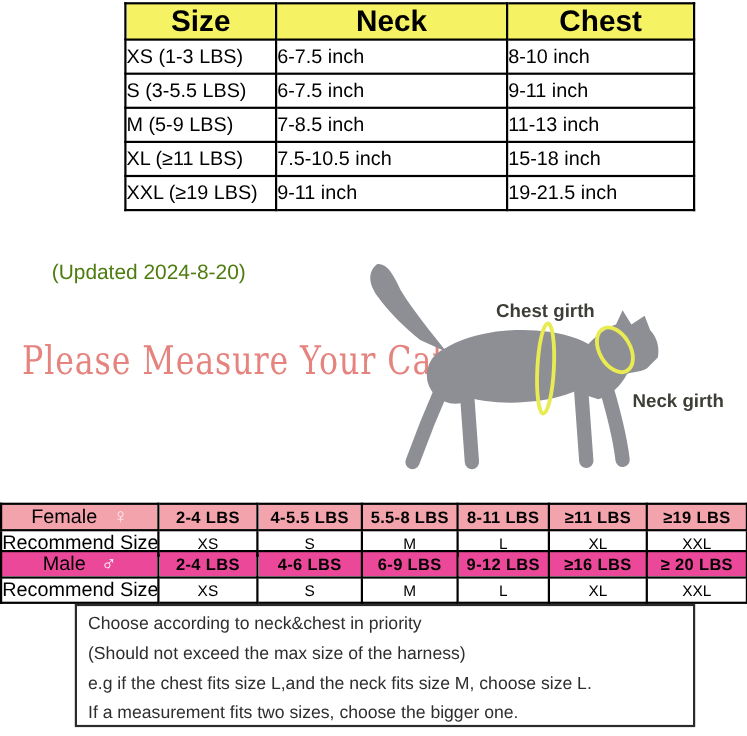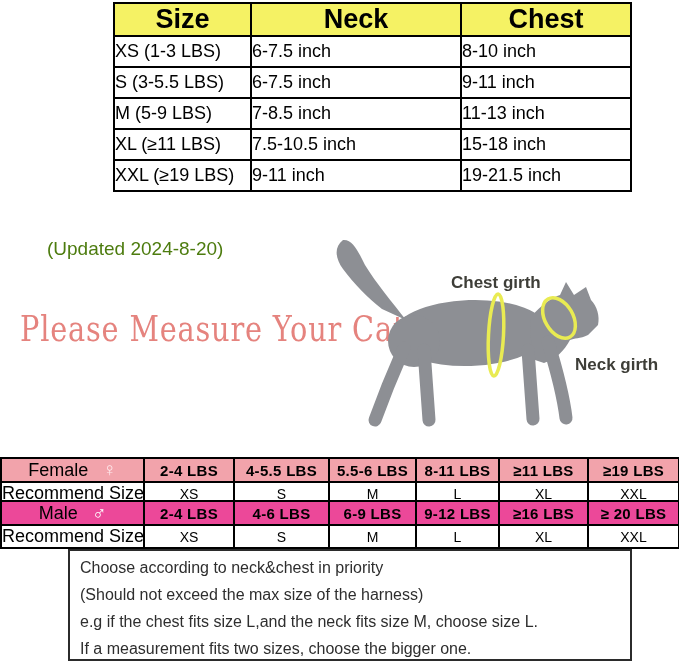--- a/index.html
+++ b/index.html
@@ -146,21 +146,21 @@
         <col style="width:89px">
         <col style="width:91px">
       </colgroup>
     <tbody>
         <tr>
       <td class="hdr label-cell">
         <span>Female</span><span class="sym sym-female">♀</span>
       </td>
       <td class="hdr weight-cell">2-4 LBS</td>
       <td class="hdr weight-cell">4-5.5 LBS</td>
-      <td class="hdr weight-cell">5.5-6 LBS</td>
+      <td class="hdr weight-cell">5.5-8 LBS</td>
       <td class="hdr weight-cell">8-11 LBS</td>
       <td class="hdr weight-cell">≥11 LBS</td>
       <td class="hdr weight-cell">≥19 LBS</td>
     </tr>
     <tr>
       <td class="label-cell">Recommend Size</td>
       <td class="size-cell">XS</td>
       <td class="size-cell">S</td>
       <td class="size-cell">M</td>
       <td class="size-cell">L</td>

